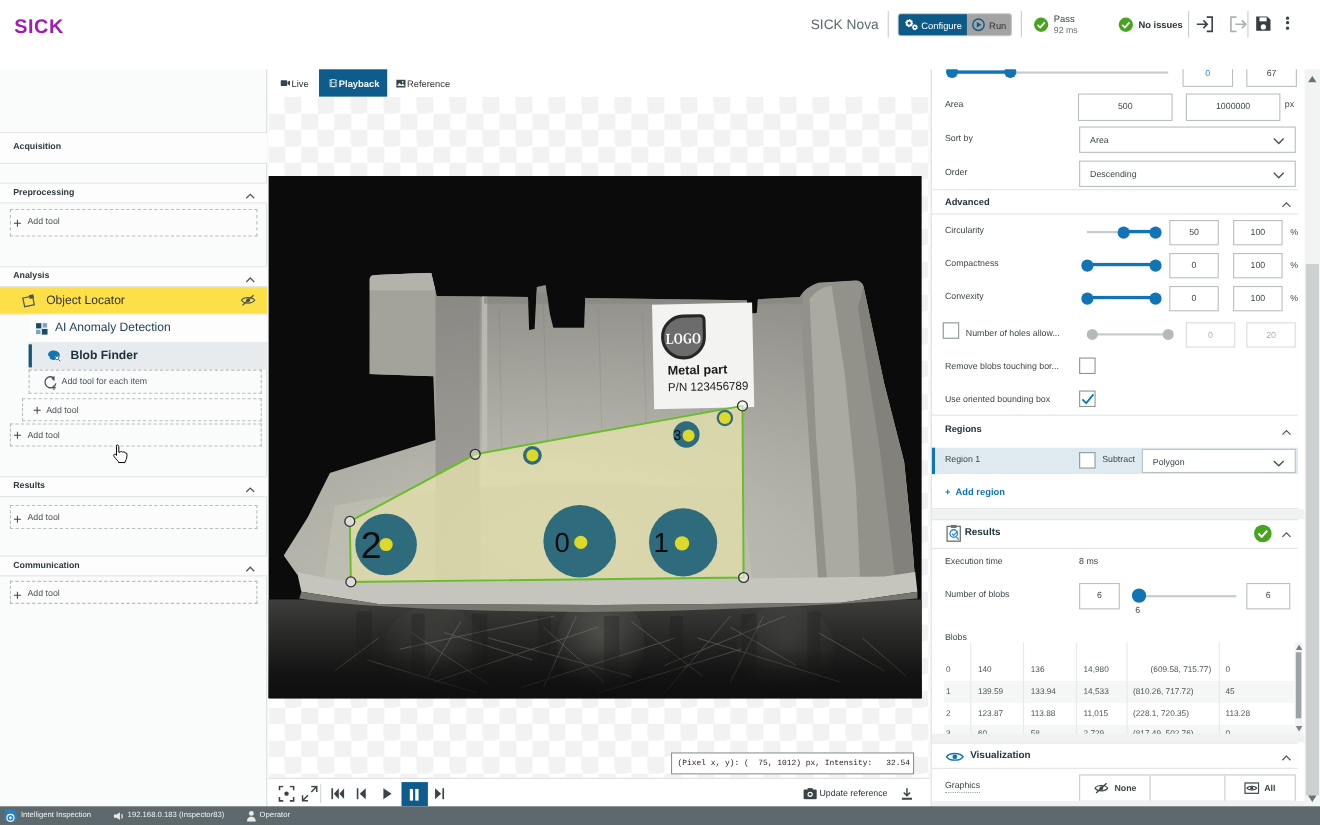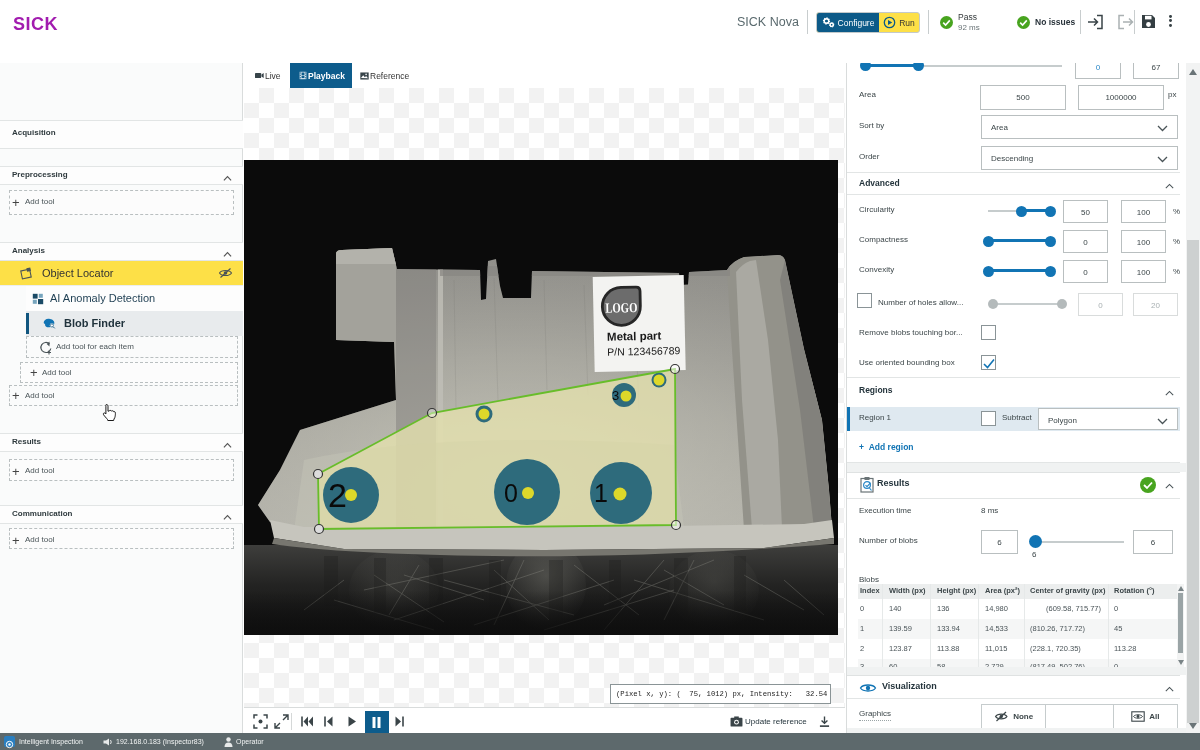--- a/index.html
+++ b/index.html
@@ -6,21 +6,21 @@
 html,body { width:1200px; height:750px; overflow:hidden; }
 body { font-family:"Liberation Sans", sans-serif; background:#fff; position:relative; }
 #app { position:absolute; left:0; top:0; width:1200px; height:750px; }
 .abs { position:absolute; }
 
 
 #hdr { position:absolute; left:0; top:0; width:1200px; height:45px; background:#fff; }
 #sick-logo { position:absolute; left:13px; top:14px; font-size:18px; font-weight:bold; color:#a21caf; letter-spacing:0.5px; }
 #nova { position:absolute; left:737px; top:15px; font-size:12.5px; color:#5a6a6e; }
 .vsep { position:absolute; width:1px; background:#c8cdce; }
-#btngroup { position:absolute; left:816px; top:12px; height:21px; border:1px solid #c3c9ca; border-radius:3px; background:#fde047; display:flex; }
+#btngroup { position:absolute; left:816px; top:12px; height:21px; border:1px solid #c3c9ca; border-radius:3px; background:#a3a3a3; display:flex; }
 #btn-conf { width:62px; height:19px; background:#0c5a88; color:#fff; font-size:8.5px; display:flex; align-items:center; justify-content:center; border-radius:2px 0 0 2px; }
 #btn-run { width:40px; height:19px; color:#333; font-size:8.5px; display:flex; align-items:center; justify-content:center; }
 .grn-chk { position:absolute; width:13px; height:13px; border-radius:50%; background:#48a41f; }
 .grn-chk svg { position:absolute; left:0; top:0; }
 #pass-t { position:absolute; left:958px; top:12px; font-size:8.5px; color:#33393a; }
 #pass-ms { position:absolute; left:958px; top:23px; font-size:8px; color:#6a7477; }
 #noiss { position:absolute; left:1035px; top:17px; font-size:8.5px; font-weight:bold; color:#28323a; }
 
 
 #nav { position:absolute; left:0; top:45px; width:1200px; height:18px; background:linear-gradient(#f2f3f3,#eceeee); border-bottom:1px solid #d9dcdc; }
@@ -581,28 +581,20 @@
     <div class="rlab" style="left:12px; top:63px;">Number of blobs</div>
     <div class="inbox" style="left:134px; top:57px; width:37px; height:24px;"><span class="inval">6</span></div>
     <div class="sl-track" style="left:188px; top:68px; width:89px;"></div>
     <div class="sl-dot big" style="left:182px; top:62px;"></div>
     <div class="rlab" style="left:185px; top:77px; color:#3c4649;">6</div>
     <div class="inbox" style="left:286px; top:57px; width:40px; height:24px;"><span class="inval">6</span></div>
 
     <div class="rlab" style="left:12px; top:102px;">Blobs</div>
 
     <div class="abs" style="left:11px; top:111px; width:319px; height:84px; overflow:hidden; font-size:7.5px; color:#4a5458;">
-      <div class="abs" style="left:0; top:0; width:319px; height:15px; background:#eceeee; font-weight:bold; color:#3c4649; font-size:7.5px;">
-        <span class="abs" style="left:2px; top:2px;">Index</span>
-            <span class="abs" style="left:31px; top:2px;">Width (px)</span>
-            <span class="abs" style="left:79px; top:2px;">Height (px)</span>
-            <span class="abs" style="left:127px; top:2px;">Area (px²)</span>
-            <span class="abs" style="left:172px; top:2px;">Center of gravity (px)</span>
-            <span class="abs" style="left:256px; top:2px;">Rotation (°)</span>
-      </div>
       <div class="abs trow" style="top:15px; background:#fff;">
             <span class="abs" style="left:2px; top:5px;">0</span>
             <span class="abs" style="left:31px; top:5px;">140</span>
             <span class="abs" style="left:79px; top:5px;">136</span>
             <span class="abs" style="left:127px; top:5px;">14,980</span>
             <span class="abs" style="left:172px; top:5px;padding-left:16px;">(609.58, 715.77)</span>
             <span class="abs" style="left:256px; top:5px;">0</span>
           </div>
       <div class="abs trow" style="top:35px; background:#f5f6f6;">
             <span class="abs" style="left:2px; top:5px;">1</span>

